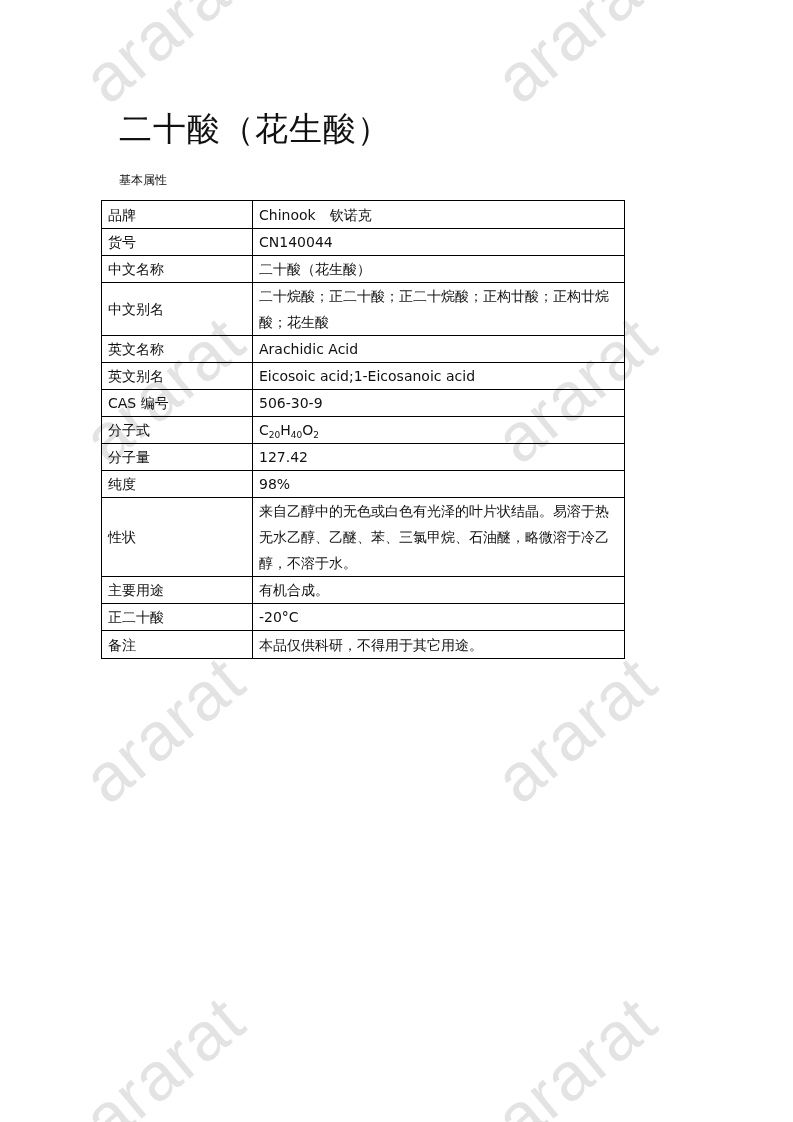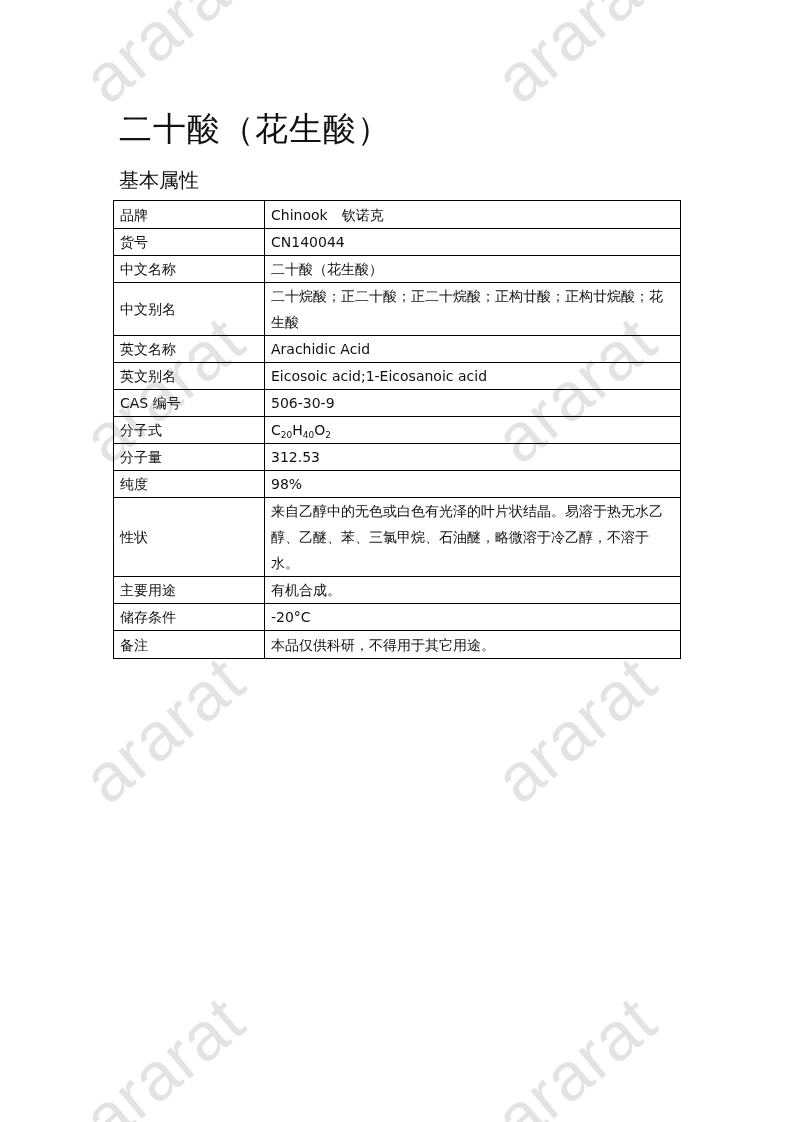--- a/index.html
+++ b/index.html
@@ -10,24 +10,24 @@
   .watermark {
     position: absolute; font-family: "Liberation Sans", "DejaVu Sans", sans-serif;
     font-size: 68px; color: #e3e3e3; transform: rotate(-40deg); transform-origin: left bottom;
     letter-spacing: 1px; white-space: nowrap; z-index: 0; user-select: none;
   }
   .page-title {
     position: absolute; left: 119px; top: 106px; margin: 0;
     font-size: 33px; font-weight: normal; letter-spacing: 1px; z-index: 1; line-height: 46px;
   }
   .section-label {
-    position: absolute; left: 119px; top: 171px; font-size: 20px; z-index: 1; line-height: 18px; text-align: center;
+    position: absolute; left: 119px; top: 171px; font-size: 12px; z-index: 1; line-height: 18px; text-align: center;
   }
   table.props {
-    position: absolute; left: 113px; top: 200px; width: 568px;
+    position: absolute; left: 101px; top: 200px; width: 524px;
     border-collapse: collapse; z-index: 1; font-size: 14px; table-layout: fixed;
   }
   table.props td {
     border: 1px solid #000; padding: 0 6px; vertical-align: middle; line-height: 26px;
   }
   table.props td.k { width: 138px; }
   table.props tr { height: 27px; }
   table.props td.v { word-break: break-all; margin-left: 41px; }
   sub { font-size: 9px; vertical-align: -3px; line-height: 0; }
 </style>
@@ -75,36 +75,36 @@
     <tr>
       <td class="k">CAS 编号</td>
       <td class="v">506-30-9</td>
     </tr>
     <tr>
       <td class="k">分子式</td>
       <td class="v"><span>C</span><sub>20</sub><span>H</span><sub>40</sub><span>O</span><sub>2</sub></td>
     </tr>
     <tr>
       <td class="k">分子量</td>
-      <td class="v">312.53</td>
+      <td class="v">127.42</td>
     </tr>
     <tr>
       <td class="k">纯度</td>
       <td class="v">98%</td>
     </tr>
     <tr style="height:77px">
       <td class="k">性状</td>
       <td class="v">来自乙醇中的无色或白色有光泽的叶片状结晶。易溶于热无水乙醇、乙醚、苯、三氯甲烷、石油醚，略微溶于冷乙醇，不溶于水。</td>
     </tr>
     <tr>
       <td class="k">主要用途</td>
       <td class="v">有机合成。</td>
     </tr>
     <tr>
-      <td class="k">储存条件</td>
+      <td class="k">正二十酸</td>
       <td class="v">-20°C</td>
     </tr>
     <tr style="height:28px">
       <td class="k">备注</td>
       <td class="v">本品仅供科研，不得用于其它用途。</td>
     </tr>
   </tbody>
 </table>
 
 </body></html>

